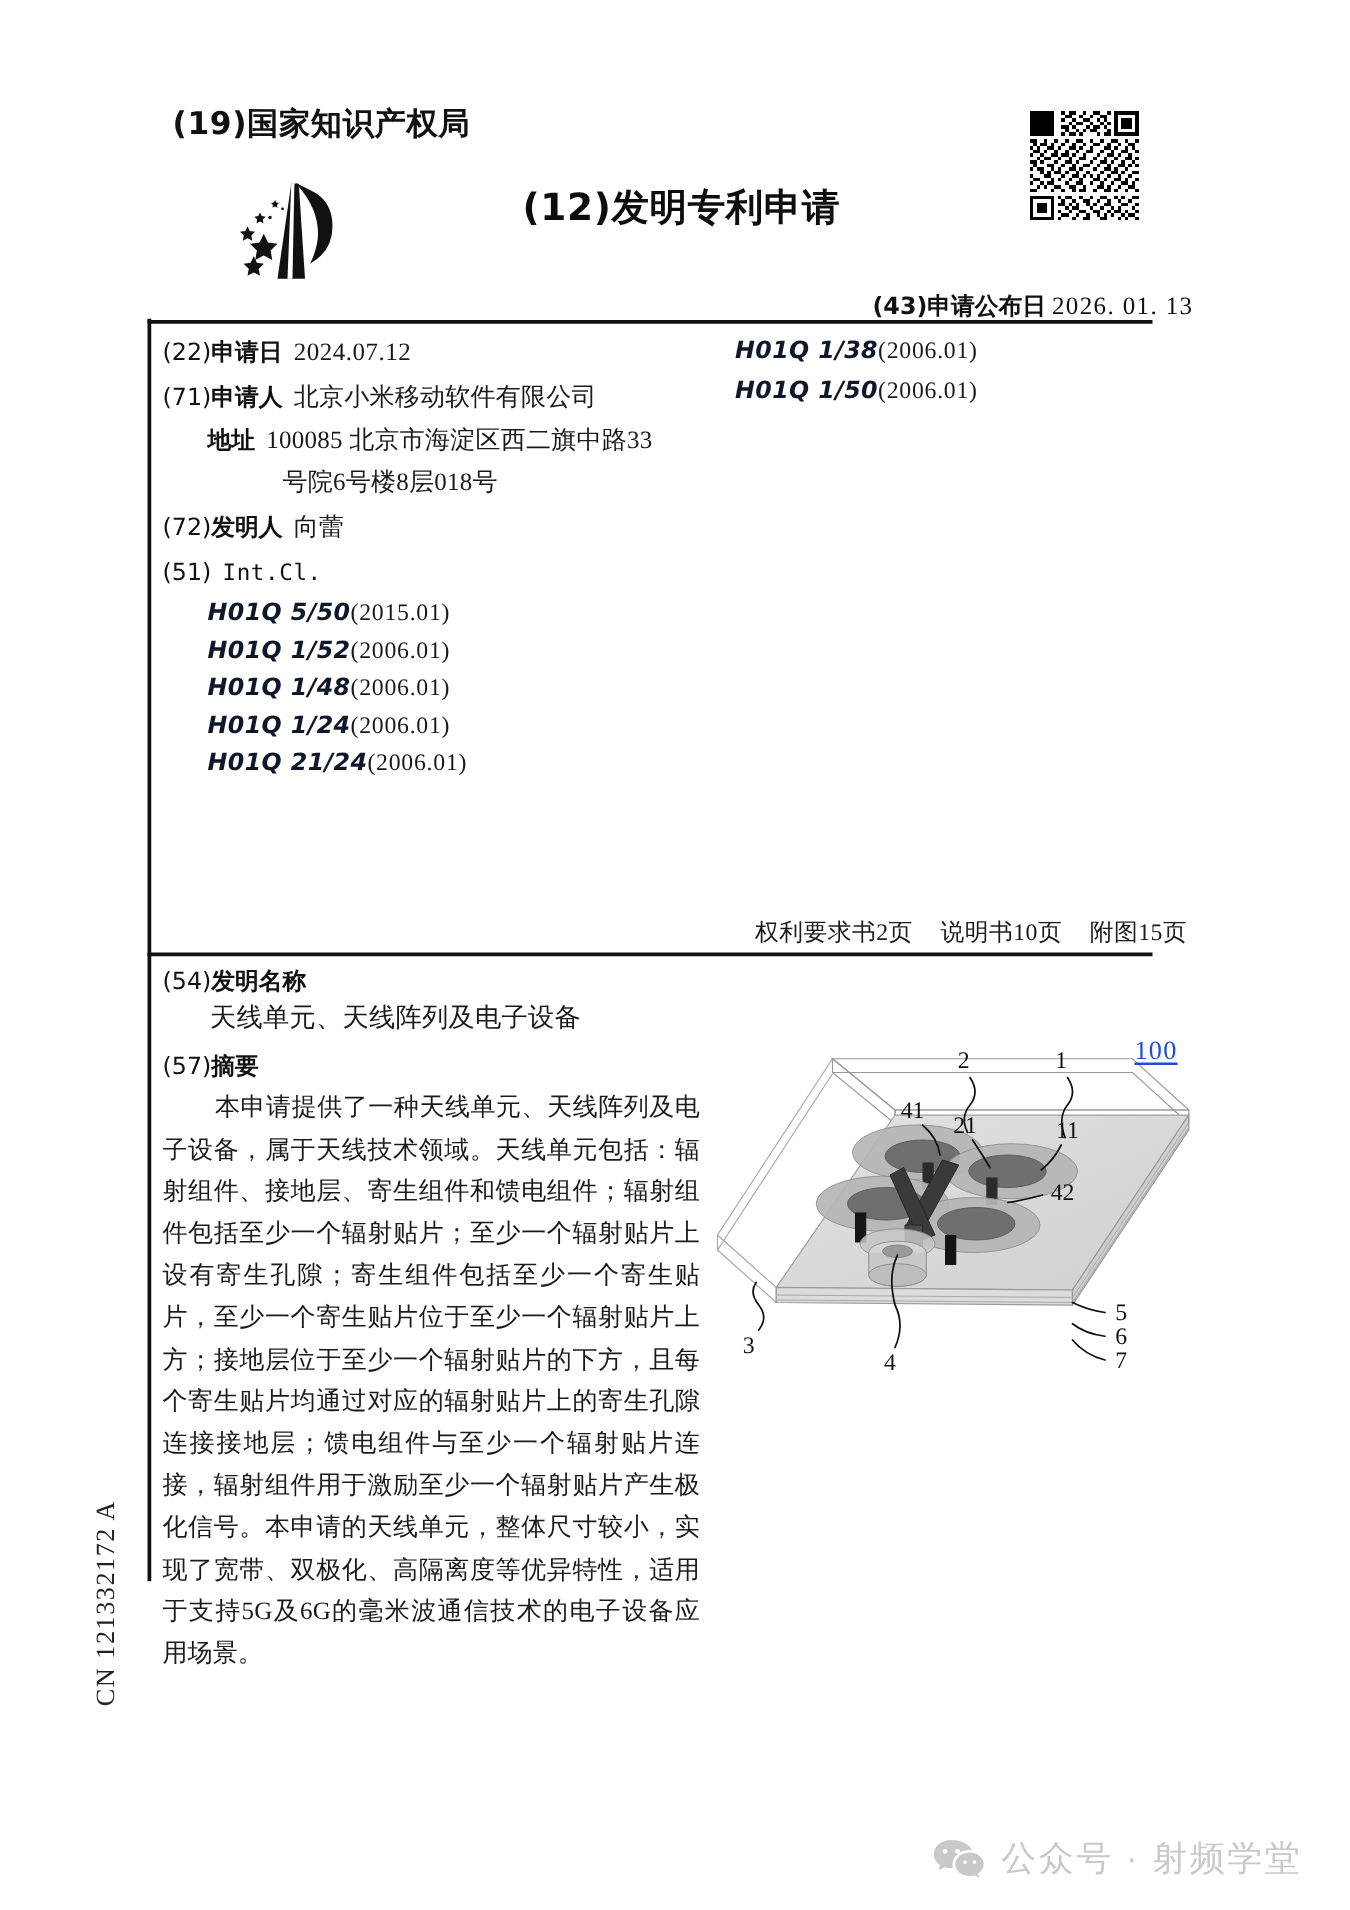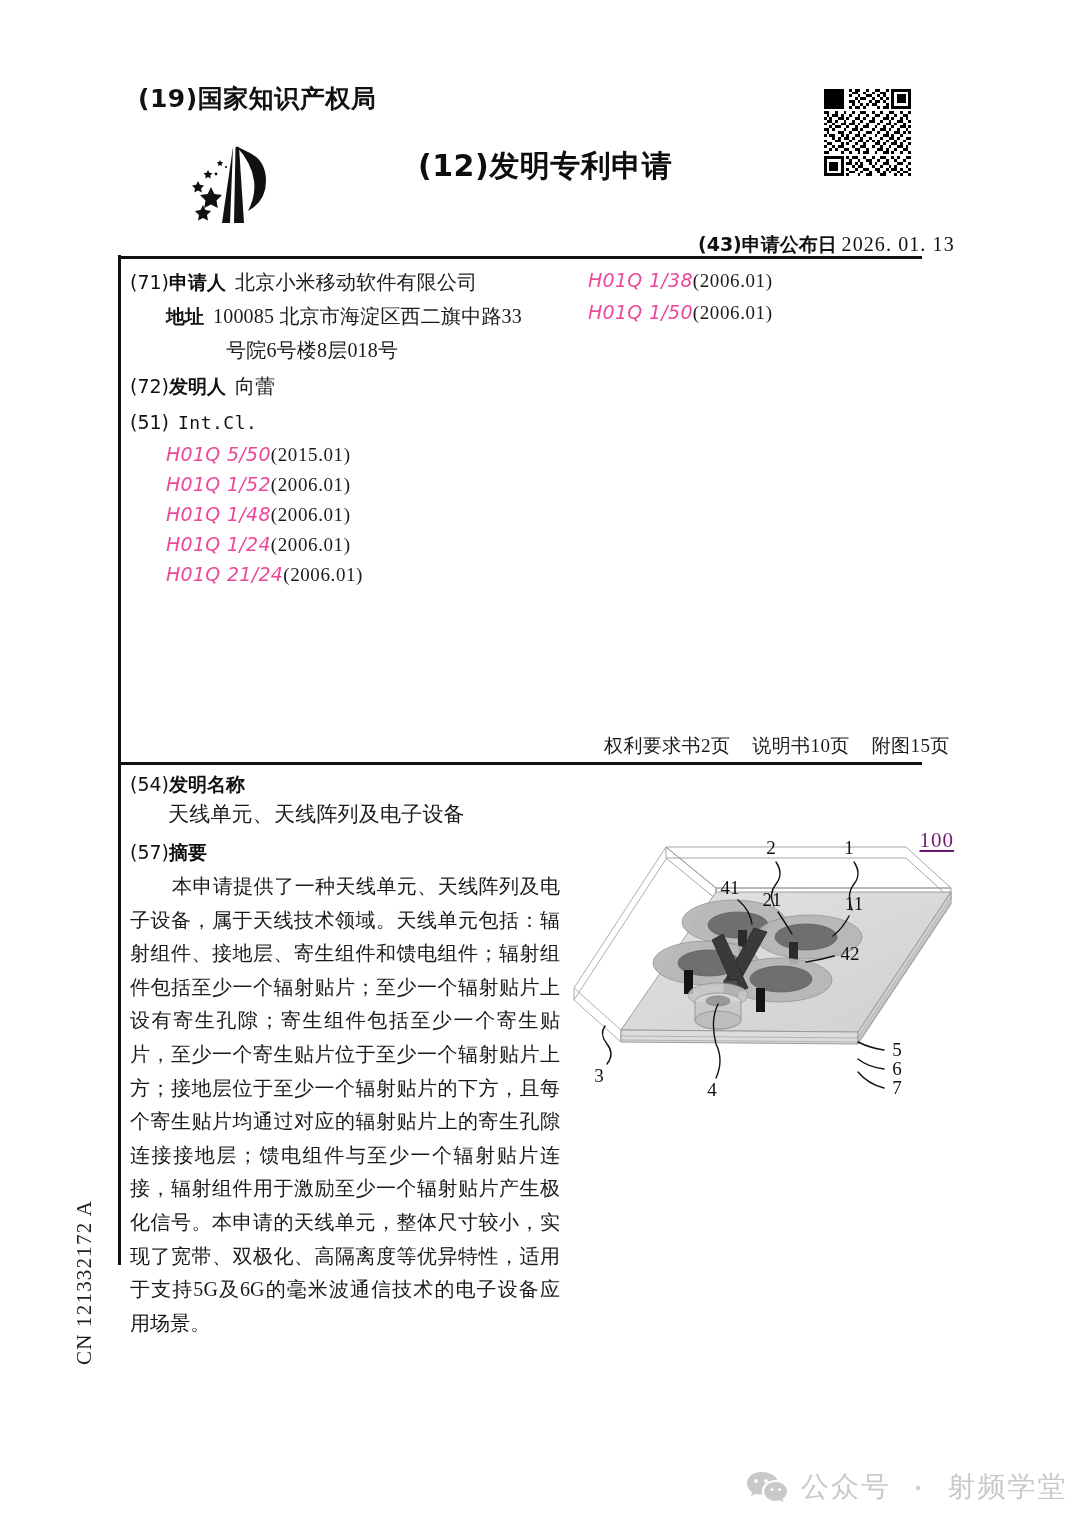--- a/index.html
+++ b/index.html
@@ -135,23 +135,23 @@
 
   
   .ipc-right { position: absolute; left: 588px; top: 265px; }
   .ipc-line {
     line-height: 30px;
     white-space: nowrap;
   }
   .ipc-code {
     font-family: "DejaVu Sans", "Liberation Sans", sans-serif;
     font-style: italic;
-    font-weight: 400;
+    font-weight: 700;
     font-size: 19px;
-    color: #ec4899;
+    color: #0f172a;
     letter-spacing: 0.3px;
   }
   .ipc-ver {
     font-family: "Liberation Serif", serif;
     font-size: 19px;
     color: #1a1a1a;
     letter-spacing: 0.6px;
   }
 
   
@@ -214,41 +214,41 @@
   
   .figure-wrap {
     position: absolute;
     left: 566px;
     top: 820px;
     width: 400px;
     height: 300px;
   }
   .fig-label-100 {
     position: absolute;
-    right: 12px;
+    right: 24px;
     top: 8px;
     font-family: "Liberation Serif", serif;
     font-size: 21px;
-    color: #701a75;
+    color: #1d4ed8;
     text-decoration: underline;
     text-underline-offset: 3px;
     letter-spacing: 1px;
   }
 
   
   .footer-wm {
     position: absolute;
     left: 746px;
     top: 1468px;
     display: flex;
     align-items: center;
     gap: 13px;
   }
   .footer-wm .wm-text {
-    font-family: Liberation Mono, monospace;
+    font-family: Liberation Sans, sans-serif;
     font-size: 28px;
     color: #c9c9c9;
     letter-spacing: 2px;
     white-space: nowrap;
   }
 </style>
 </head>
 <body>
 
 <div class="page">
@@ -542,20 +542,26 @@
   </svg>
 
   <div class="pub-row" id="pub-date-row">
     <span class="lbl">(43)</span><span class="lbl">申请公布日</span>
     <span class="val">2026. 01. 13</span>
   </div>
 
   <div class="biblio">
 
 
+    <div class="field">
+      <div class="row">
+        <span class="fl"><span class="num">(22)</span><span>申请日</span></span>
+        <span class="fv">2024.07.12</span>
+      </div>
+    </div>
 
     <div class="field">
       <div class="row">
         <span class="fl"><span class="num">(71)</span><span>申请人</span></span>
         <span class="fv fv-cjk">北京小米移动软件有限公司</span>
       </div>
       <div class="row row-indent">
         <span class="fl">地址</span>
         <span class="fv fv-cjk">100085  北京市海淀区西二旗中路33</span>
       </div>

